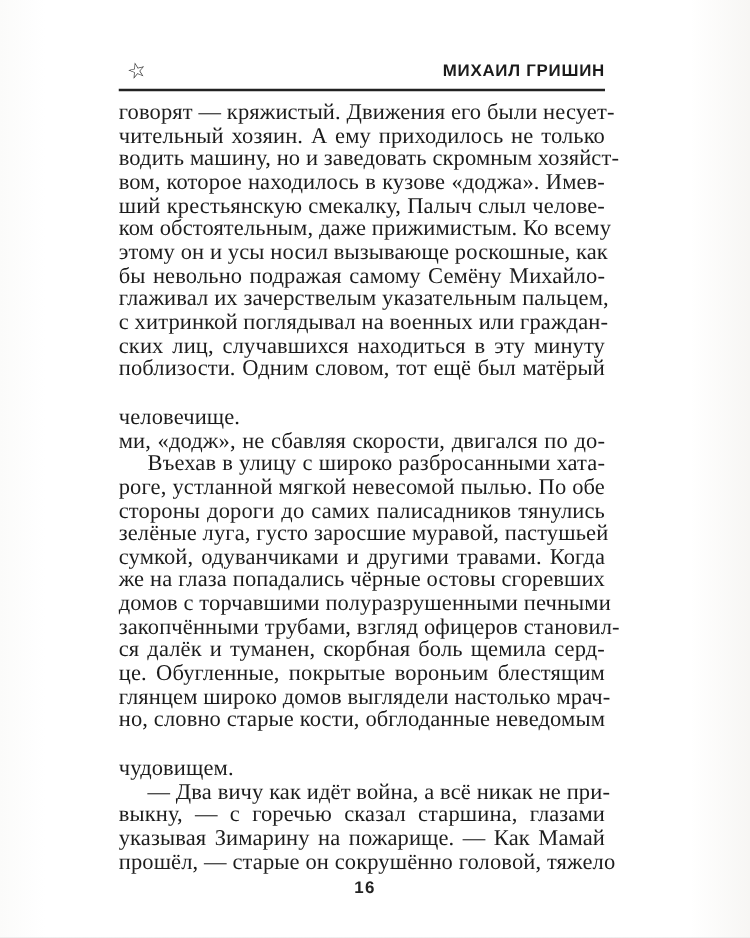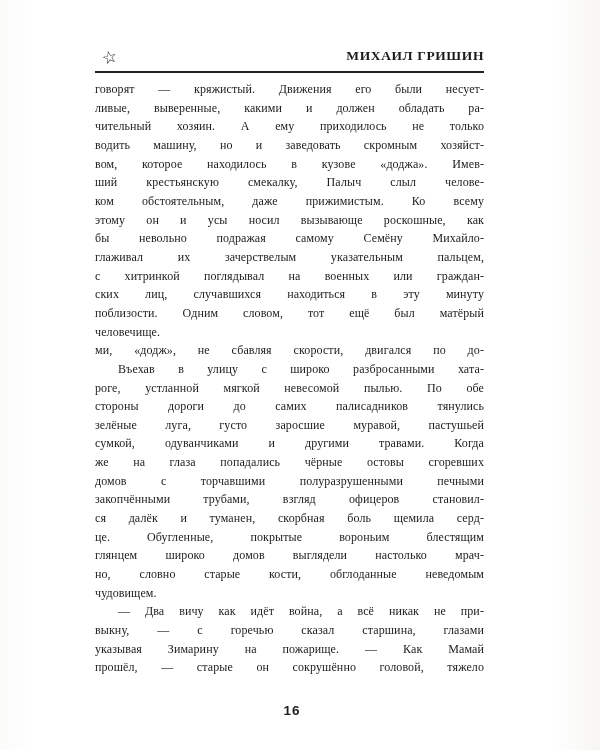--- a/index.html
+++ b/index.html
@@ -32,53 +32,54 @@
     line-height: 17px;
     color: #222;
     display: inline-block;
     transform: rotate(-14deg);
     font-family: "DejaVu Sans", sans-serif;
   }
   .author {
     position: absolute;
     right: 0;
     bottom: 2px;
-    font-family: Liberation Serif, serif;
+    font-family: Liberation Sans, sans-serif;
     font-weight: bold;
     font-size: 13.5px;
     letter-spacing: 0.6px;
     color: #1b1b1b;
     white-space: nowrap;
   }
   .rule {
     position: absolute;
     left: 95px;
     top: 71px;
     width: 389px;
     height: 2px;
     background: #222;
   }
   .text-block {
     position: absolute;
     left: 95px;
     top: 80px;
     width: 389px;
-    font-size: 12px;
+    font-size: 18px;
     line-height: 18.66px;
     letter-spacing: 0.1px;
   }
   .line {
     text-align: justify;
     text-align-last: justify;
     white-space: nowrap;      
     overflow: visible;
   }
   .line.wrapok { white-space: normal; }
   .line.last {
     text-align-last: left;
+    margin-top: 20px;
   }
   .line.indent {
     text-indent: 23px;
   }
   .footer {
     position: absolute;
     left: 0;
     top: 701px;
     width: 584px;
     text-align: center;
@@ -98,21 +99,20 @@
 
   <header class="header">
     <span class="star">☆</span>
     <span class="author">МИХАИЛ ГРИШИН</span>
   </header>
 
   <div class="rule"></div>
 
   <main class="text-block" id="text-block">
       <div class="line">говорят — кряжистый. Движения его были несует-</div>
-      <div class="line">ливые, выверенные, какими и должен обладать ра-</div>
       <div class="line">чительный хозяин. А ему приходилось не только</div>
       <div class="line">водить машину, но и заведовать скромным хозяйст-</div>
       <div class="line">вом, которое находилось в кузове «доджа». Имев-</div>
       <div class="line">ший крестьянскую смекалку, Палыч слыл челове-</div>
       <div class="line">ком обстоятельным, даже прижимистым. Ко всему</div>
       <div class="line">этому он и усы носил вызывающе роскошные, как</div>
       <div class="line">бы невольно подражая самому Семёну Михайло-</div>
       <div class="line">глаживал их зачерствелым указательным пальцем,</div>
       <div class="line">с хитринкой поглядывал на военных или граждан-</div>
       <div class="line">ских лиц, случавшихся находиться в эту минуту</div>

